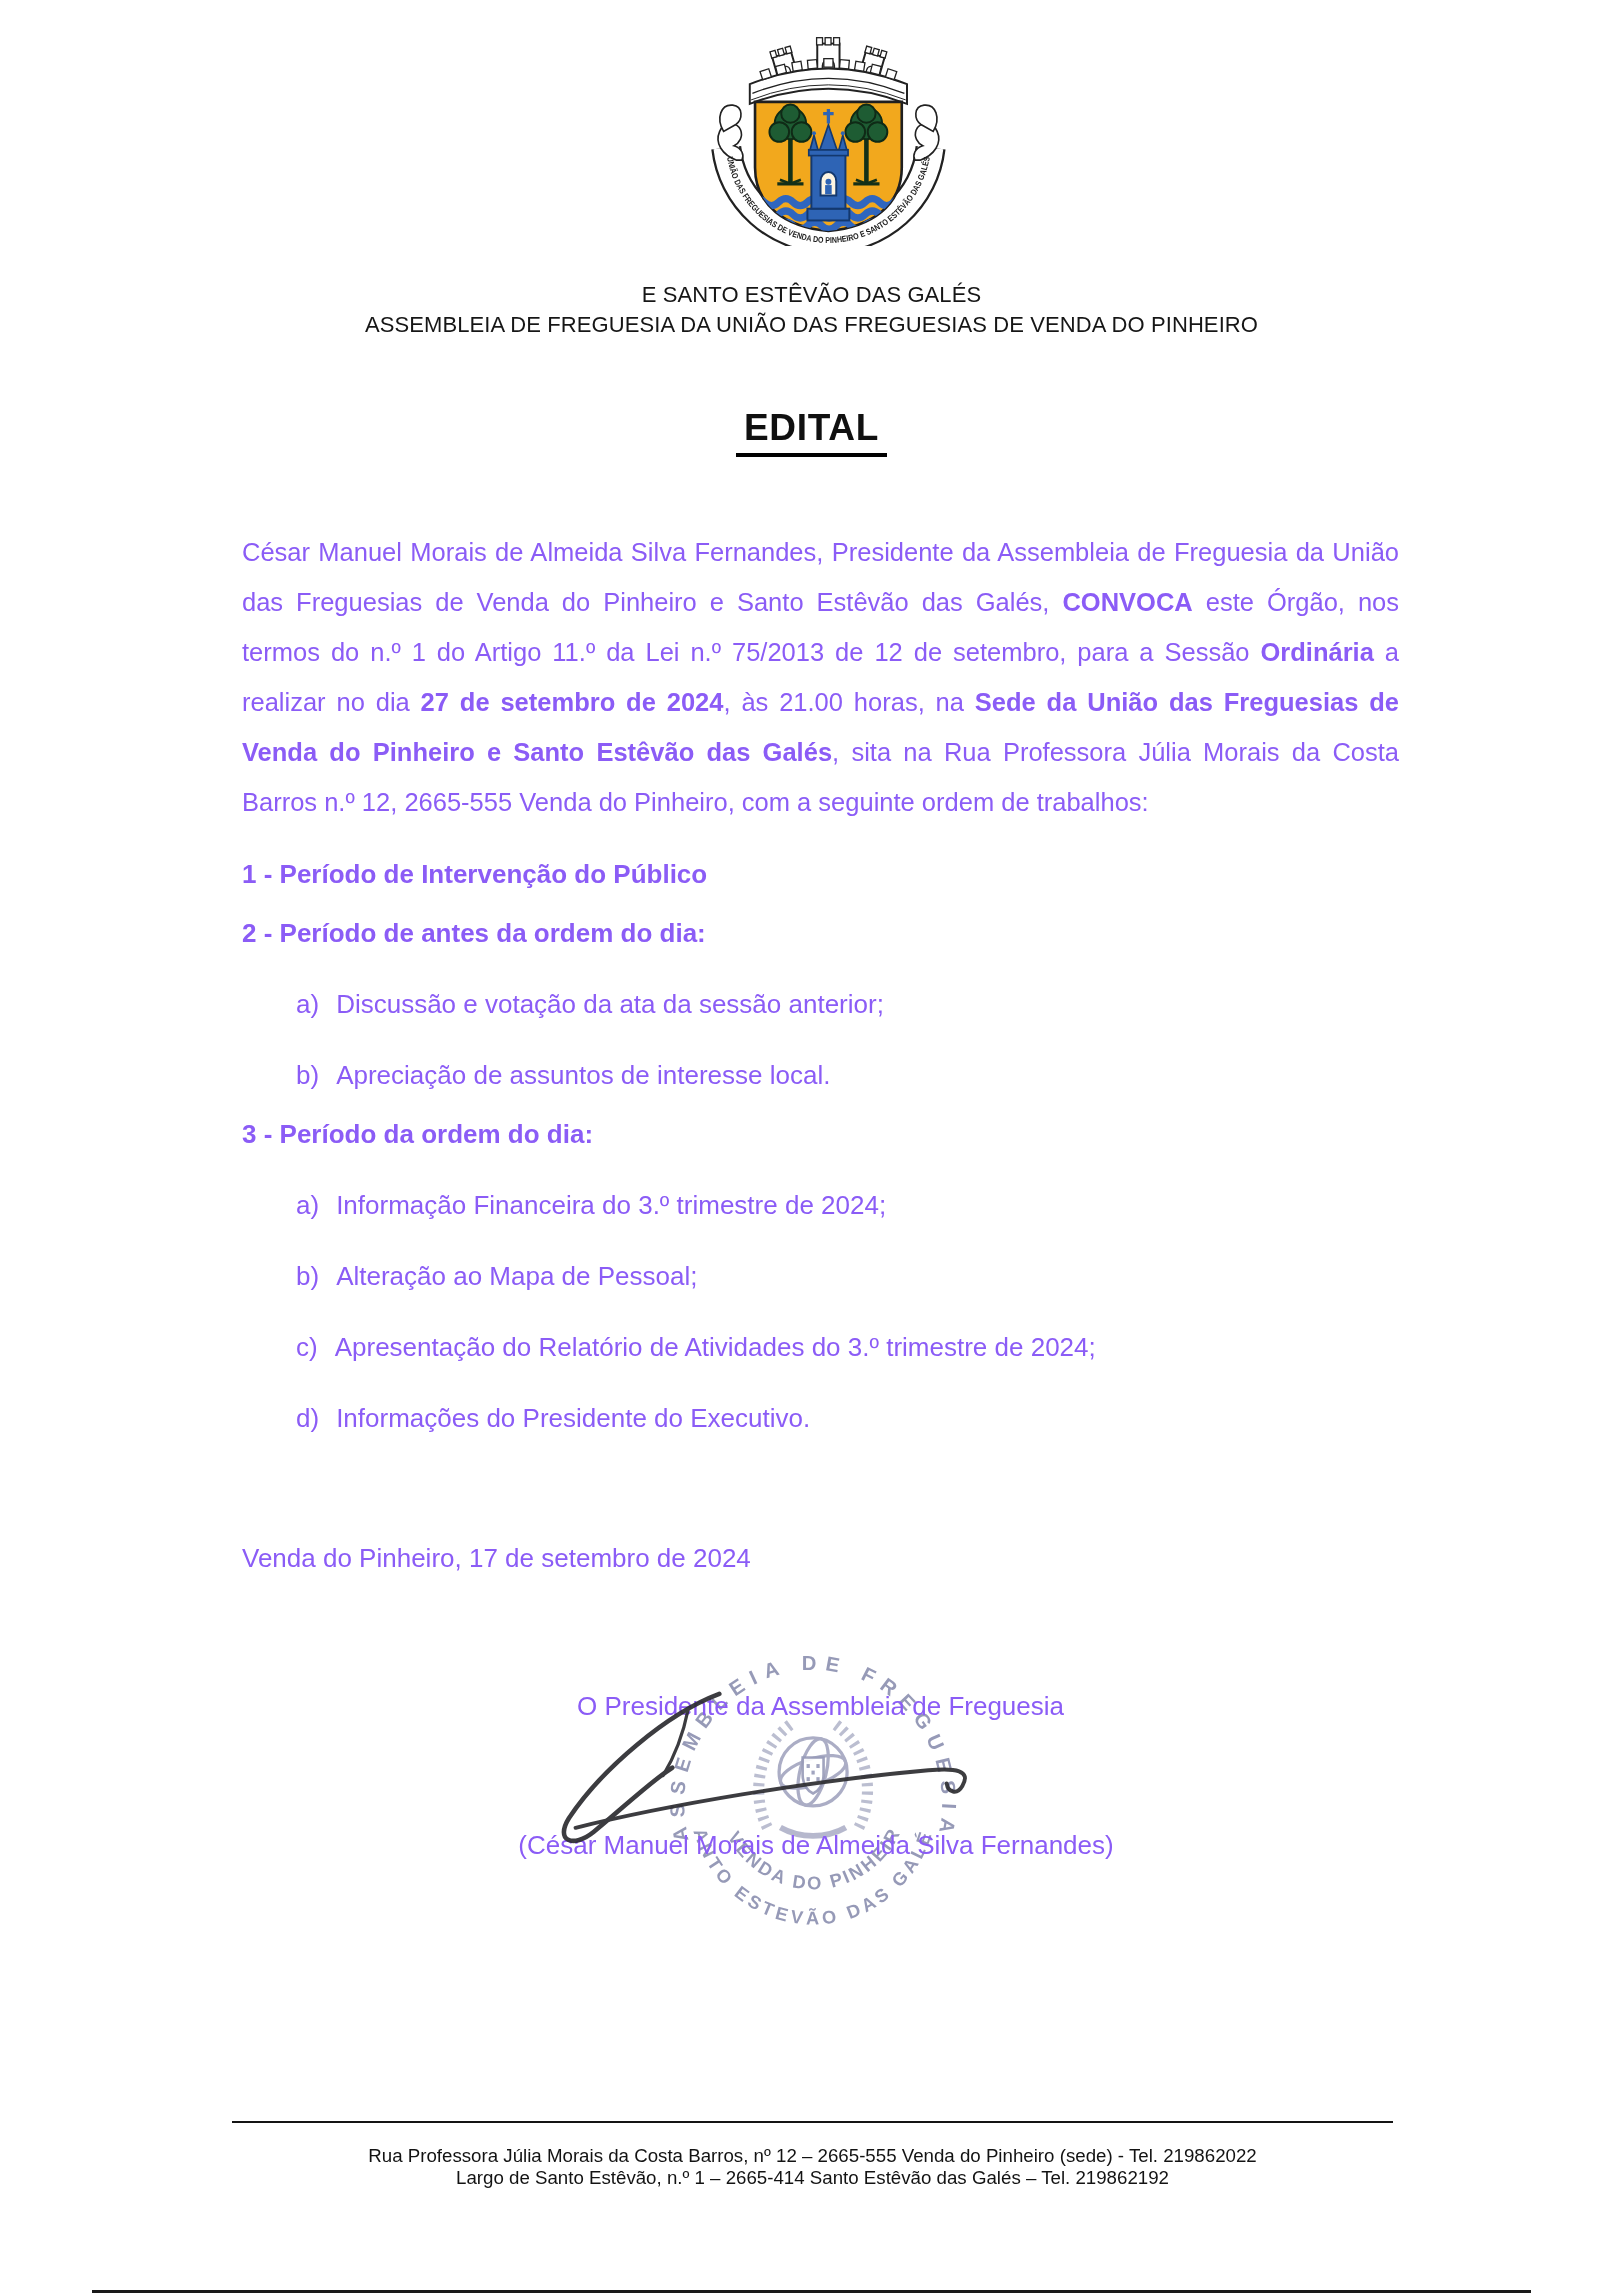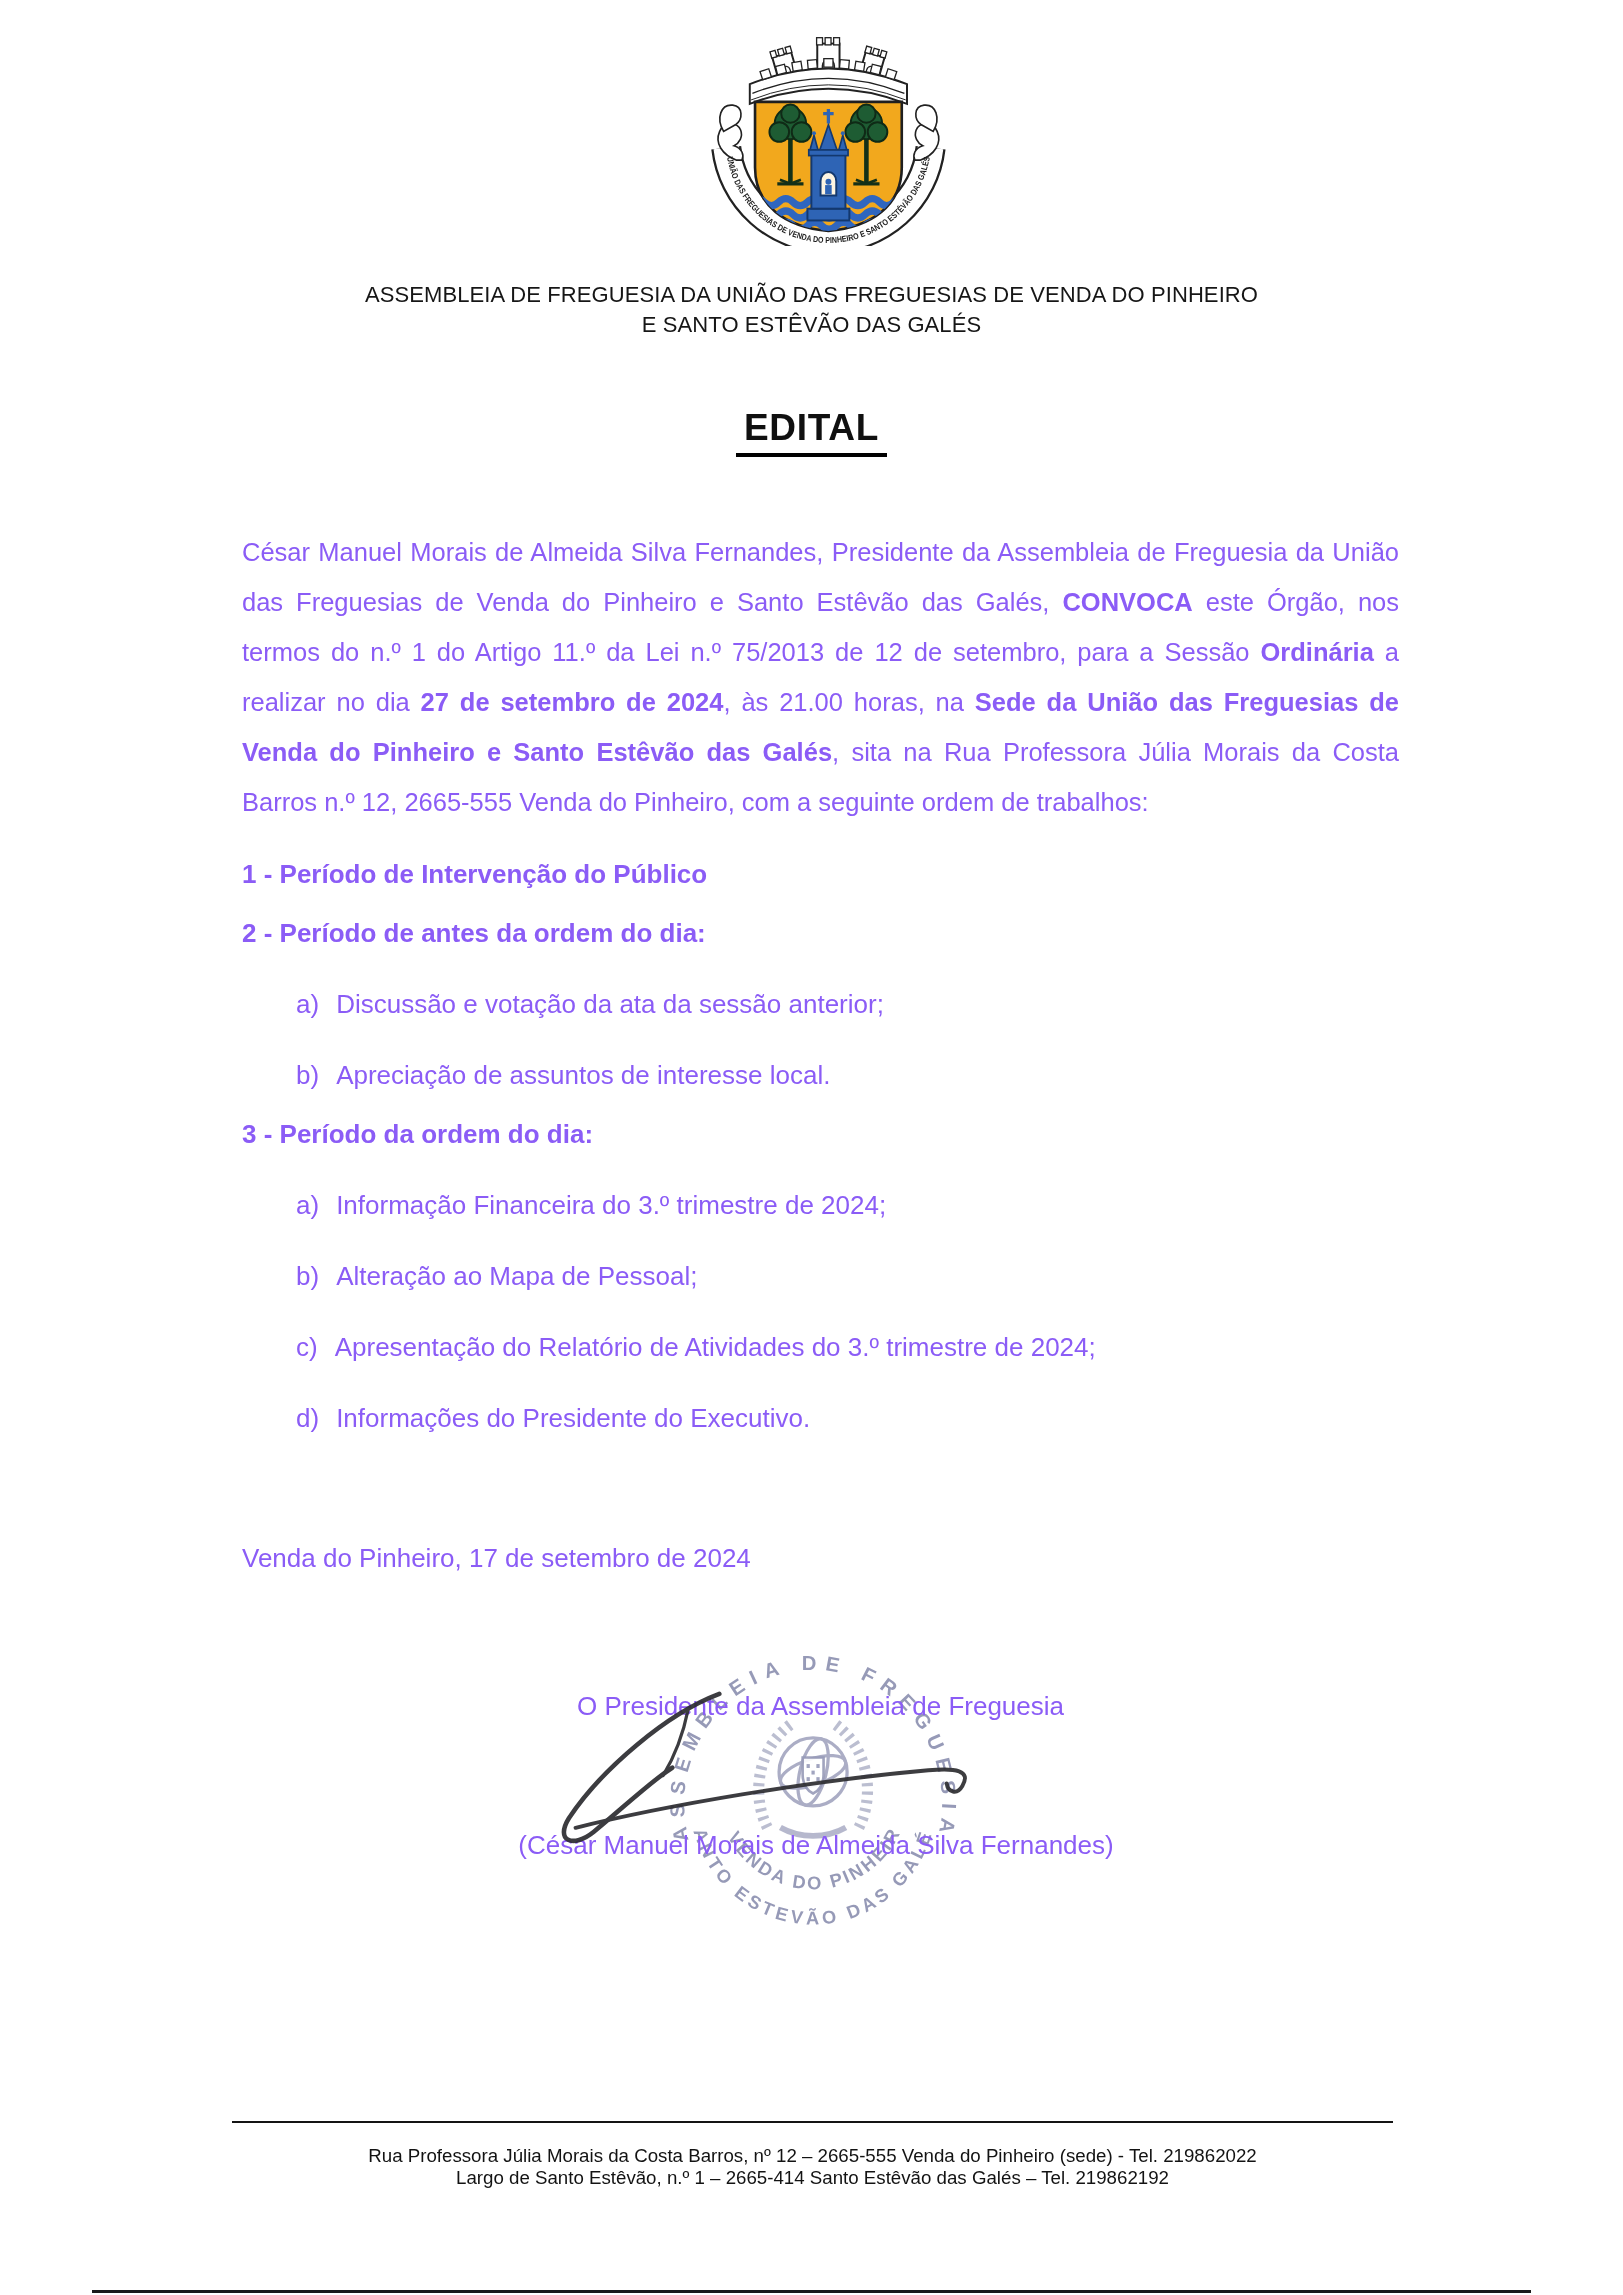--- a/index.html
+++ b/index.html
@@ -204,22 +204,22 @@
         <line x1="180" y1="158" x2="180" y2="136" stroke="#2E64B5" stroke-width="5"></line>
         <line x1="172" y1="143" x2="188" y2="143" stroke="#2E64B5" stroke-width="5"></line>
         <path d="M 168,268 v-22 a12,14 0 0 1 24,0 v22 z" fill="#FCF4E2" stroke="#13386E" stroke-width="3"></path>
         <circle cx="180" cy="247" r="4.5" fill="#2E64B5"></circle>
         <rect x="175" y="252" width="10" height="14" fill="#2E64B5"></rect>
       </g>
     </g>
   </svg>
 
   <div class="org-header">
+    <div>E SANTO ESTÊVÃO DAS GALÉS</div>
     <div>ASSEMBLEIA DE FREGUESIA DA UNIÃO DAS FREGUESIAS DE VENDA DO PINHEIRO</div>
-    <div>E SANTO ESTÊVÃO DAS GALÉS</div>
   </div>
 
   <div class="title-wrap">
     <span class="title-text">EDITAL</span>
   </div>
 
   <div class="content">
 
     <p class="para"><span>César Manuel Morais de Almeida Silva Fernandes, Presidente da Assembleia de Freguesia da União das Freguesias de Venda do Pinheiro e Santo Estêvão das Galés, </span><b>CONVOCA</b><span> este Órgão, nos termos do n.º 1 do Artigo 11.º da Lei n.º 75/2013 de 12 de setembro, para a Sessão </span><b>Ordinária</b><span> a realizar no dia </span><b>27 de setembro de 2024</b><span>, às 21.00 horas, na </span><b>Sede da União das Freguesias de Venda do Pinheiro e Santo Estêvão das Galés</b><span>, sita na Rua Professora Júlia Morais da Costa Barros n.º 12, 2665-555 Venda do Pinheiro, com a seguinte ordem de trabalhos:</span></p>
 

